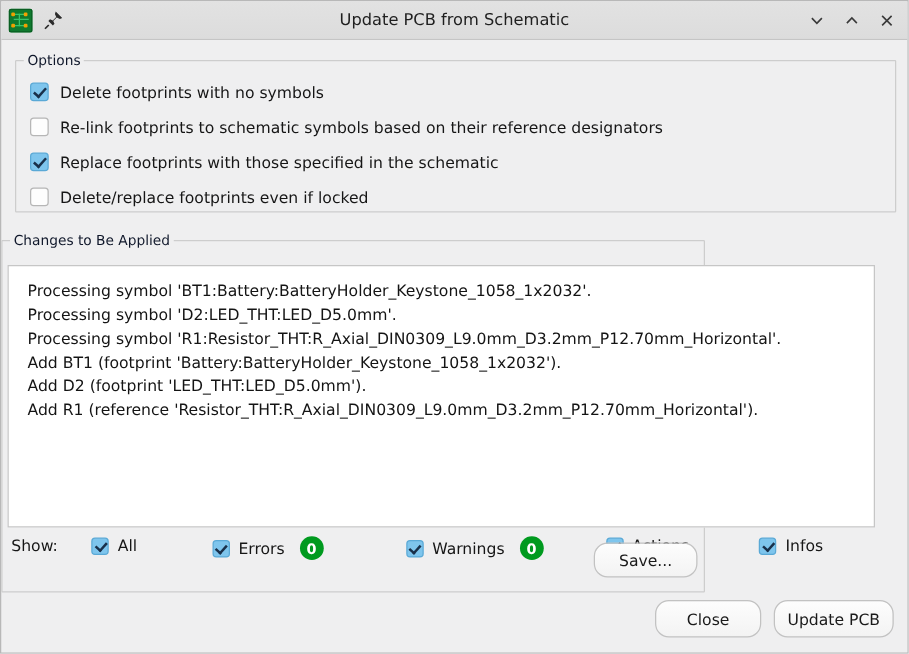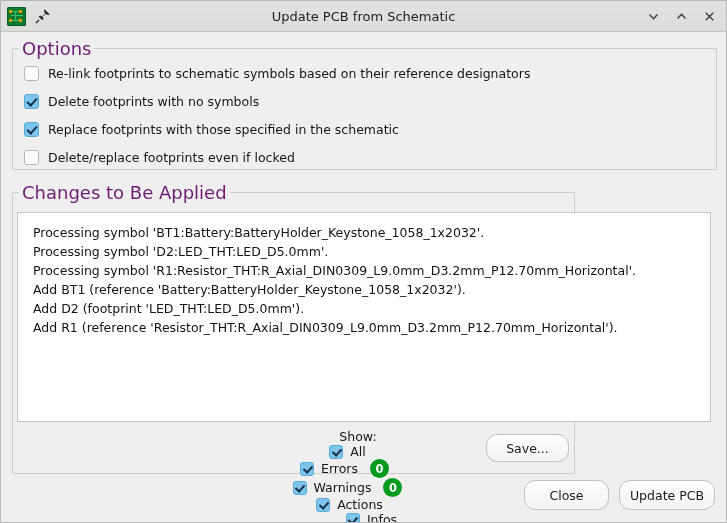--- a/index.html
+++ b/index.html
@@ -109,34 +109,34 @@
     border: 1px solid #cdcdcd;
     border-radius: 1px;
     pointer-events: none;
   }
   .group > .glabel {
     position: absolute;
     left: 7px;
     top: 0;
     background: #efeff0;
     padding: 0 3px;
-    font-size: 18px;
-    color: #701a75;
+    font-size: 11px;
+    color: #0f172a;
     line-height: 15px;
     z-index: 2;
   }
 
   #options-group {
     left: 11px;
     top: 40px;
     width: 705px;
     height: 129px;
   }
   #changes-group {
-    left: 11px;
+    left: 0;
     top: 184px;
     width: 563px;
     height: 289px;
   }
 
   
   .opt-list {
     position: absolute;
     left: 12px;
     top: 18px;
@@ -201,24 +201,23 @@
   .ta-gap { height: 22px; }
 
   
   .showrow {
     position: absolute;
     left: 5px;
     top: 244px;
     width: 694px;
     height: 38px;
     display: flex;
-    align-items: center;
+    align-items: flex-start;
     box-sizing: border-box;
     padding-left: 3px;
-    flex-direction: column;
   }
   .show-label {
     font-size: 12.5px;
     color: #161616;
     margin-right: 15px;
   }
   .filt {
     display: flex;
     align-items: center;
     gap: 7px;
@@ -316,27 +315,27 @@
       </div>
     </div>
   </div>
 
   <div class="group" id="options-group">
     <div class="gframe"></div>
     <div class="glabel">Options</div>
     <div class="opt-list">
 
       <div class="opt-row">
+        <span class="cb checked"></span>
+        <span class="opt-label">Delete footprints with no symbols</span>
+      </div>
+
+      <div class="opt-row">
         <span class="cb"></span>
         <span class="opt-label">Re-link footprints to schematic symbols based on their reference designators</span>
-      </div>
-
-      <div class="opt-row">
-        <span class="cb checked"></span>
-        <span class="opt-label">Delete footprints with no symbols</span>
       </div>
 
       <div class="opt-row">
         <span class="cb checked"></span>
         <span class="opt-label">Replace footprints with those specified in the schematic</span>
       </div>
 
       <div class="opt-row">
         <span class="cb"></span>
         <span class="opt-label">Delete/replace footprints even if locked</span>
@@ -346,41 +345,41 @@
   </div>
 
   <div class="group" id="changes-group">
     <div class="gframe"></div>
     <div class="glabel">Changes to Be Applied</div>
 
     <div class="textarea">
       <div class="ta-line">Processing symbol 'BT1:Battery:BatteryHolder_Keystone_1058_1x2032'.</div>
       <div class="ta-line">Processing symbol 'D2:LED_THT:LED_D5.0mm'.</div>
       <div class="ta-line">Processing symbol 'R1:Resistor_THT:R_Axial_DIN0309_L9.0mm_D3.2mm_P12.70mm_Horizontal'.</div>
-      <div class="ta-line">Add BT1 (reference 'Battery:BatteryHolder_Keystone_1058_1x2032').</div>
+      <div class="ta-line">Add BT1 (footprint 'Battery:BatteryHolder_Keystone_1058_1x2032').</div>
       <div class="ta-line">Add D2 (footprint 'LED_THT:LED_D5.0mm').</div>
       <div class="ta-line">Add R1 (reference 'Resistor_THT:R_Axial_DIN0309_L9.0mm_D3.2mm_P12.70mm_Horizontal').</div>
       <div class="ta-gap"></div>
     </div>
 
     <div class="showrow">
       <span class="show-label">Show:</span>
 
       <div class="filt" style="margin-right:48px">
         <span class="cb checked"></span>
         <span class="filt-label">All</span>
       </div>
 
       <div class="filt" style="margin-right:54px">
         <span class="cb checked"></span>
         <span class="filt-label">Errors</span>
         <span class="badge">0</span>
       </div>
 
-      <div class="filt" style="margin-right:48px">
+      <div class="filt" style="margin-right:38px">
         <span class="cb checked"></span>
         <span class="filt-label">Warnings</span>
         <span class="badge">0</span>
       </div>
 
       <div class="filt" style="margin-right:44px">
         <span class="cb checked"></span>
         <span class="filt-label">Actions</span>
       </div>
 

